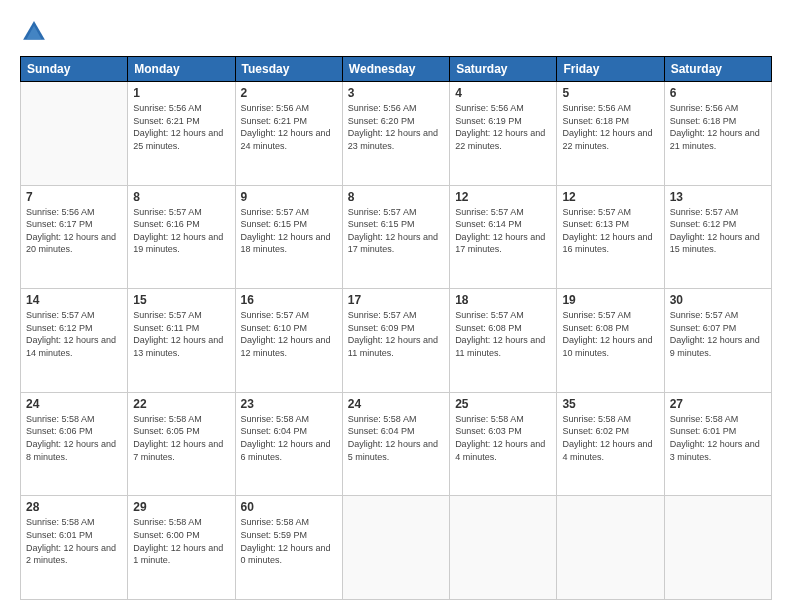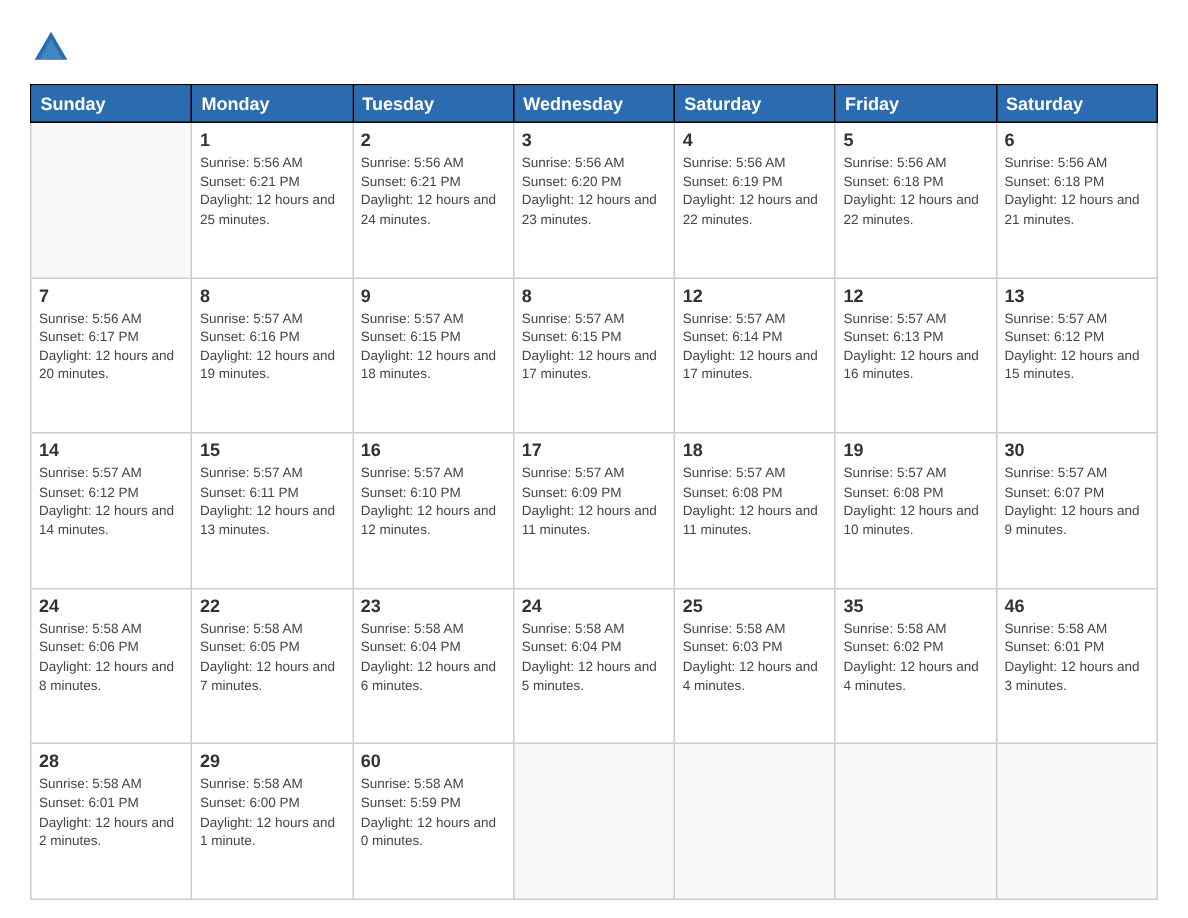--- a/index.html
+++ b/index.html
@@ -238,21 +238,21 @@
           </td>
           <td>
             <span class="day-num">25</span>
             <div class="day-info">Sunrise: 5:58 AM<br>Sunset: 6:03 PM<br>Daylight: 12 hours and 4 minutes.</div>
           </td>
           <td>
             <span class="day-num">35</span>
             <div class="day-info">Sunrise: 5:58 AM<br>Sunset: 6:02 PM<br>Daylight: 12 hours and 4 minutes.</div>
           </td>
           <td>
-            <span class="day-num">46</span>
+            <span class="day-num">27</span>
             <div class="day-info">Sunrise: 5:58 AM<br>Sunset: 6:01 PM<br>Daylight: 12 hours and 3 minutes.</div>
           </td>
         </tr>
         <tr>
           <td>
             <span class="day-num">28</span>
             <div class="day-info">Sunrise: 5:58 AM<br>Sunset: 6:01 PM<br>Daylight: 12 hours and 2 minutes.</div>
           </td>
           <td>
             <span class="day-num">29</span>

